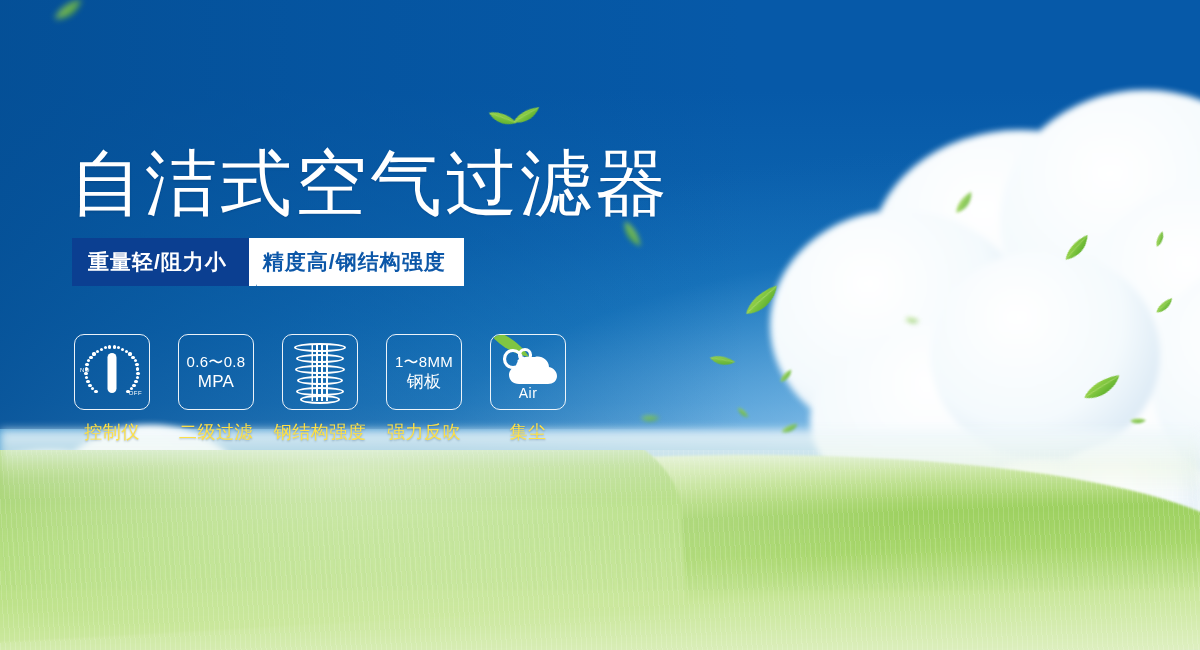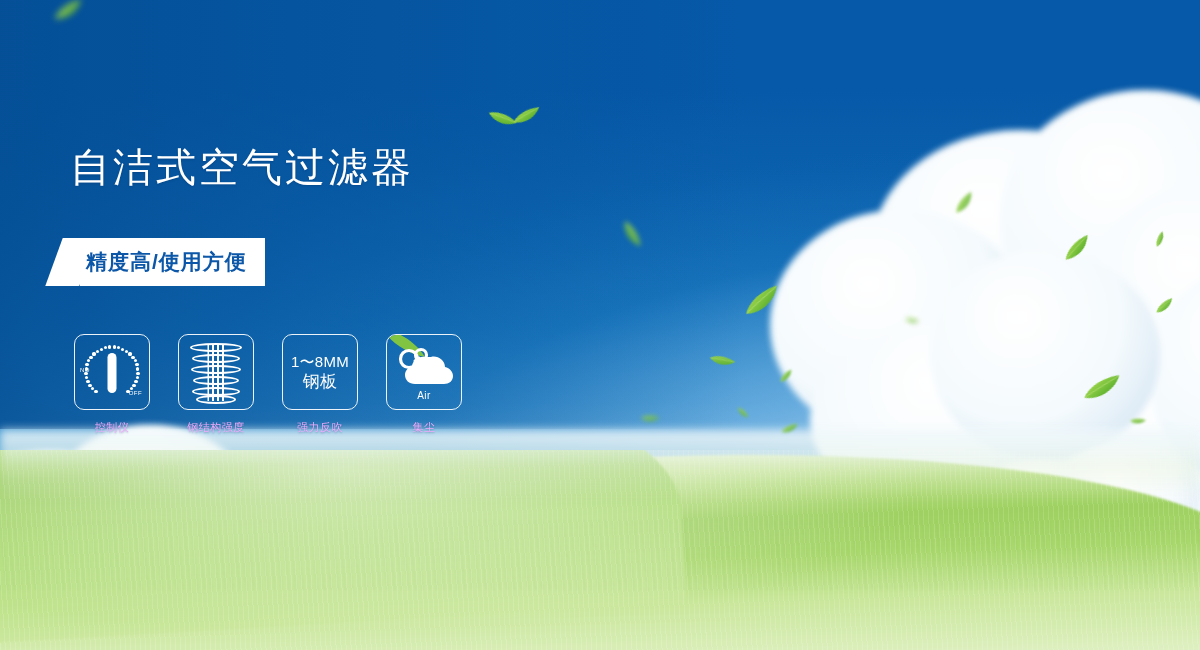--- a/index.html
+++ b/index.html
@@ -148,21 +148,21 @@
     filter:blur(5px);
   }
 
   
   .leaf{ position:absolute; }
   .leaf svg{ display:block; overflow:visible; }
 
   
   .headline{
     position:absolute; left:70px; top:146px;
-    font-size:40px; line-height:1.05; letter-spacing:3px;
+    font-size:72px; line-height:1.05; letter-spacing:3px;
     color:#ffffff; font-weight:300; white-space:nowrap;
     text-shadow:0 1px 2px rgba(0,40,90,.25);
   }
 
   .subbar{
     position:absolute; left:72px; top:238px;
     height:48px; display:flex; align-items:stretch;
   }
   .subbar-left{
     background:#0b3f91;
@@ -193,21 +193,21 @@
   }
   .feature{ width:76px; display:flex; flex-direction:column; align-items:center; }
   .feature-box{
     width:76px; height:76px;
     border:1.5px solid rgba(255,255,255,.92);
     border-radius:10px;
     display:flex; align-items:center; justify-content:center;
     position:relative; overflow:hidden;
   }
   .feature-label{
-    margin-top:10px; color:#f0abfc; font-size:11px; letter-spacing:.5px;
+    margin-top:10px; color:#fde047; font-size:18px; letter-spacing:.5px;
     white-space:nowrap; text-shadow:0 1px 2px rgba(0,40,90,.3);
   }
   .feature-text{
     color:#fff; text-align:center; line-height:1.15; font-size:15px; letter-spacing:.3px;
   }
   .feature-text .l2{ display:block; font-size:17px; margin-top:2px; }
 
   
   .dial{ position:relative; width:66px; height:62px; }
   .dial-dot{ position:absolute; width:3.2px; height:3.2px; border-radius:50%; background:#fff; }
@@ -225,21 +225,21 @@
     border-radius:50%; border:2.2px solid #fff;
   }
   .coil-stem{
     position:absolute; left:50%; top:2px; transform:translateX(-50%);
     width:17px; height:56px;
     background:repeating-linear-gradient(to right, #fff 0px, #fff 2px, transparent 2px, transparent 5px);
   }
 
   
   .airicon{ position:relative; width:62px; height:58px; }
-  .air-label{ position:absolute; left:0; right:0; bottom:0; text-align:center; font-size:10px; color:#fff; letter-spacing:.5px; }
+  .air-label{ position:absolute; left:0; right:0; bottom:0; text-align:center; font-size:14px; color:#fff; letter-spacing:.5px; }
 
   .leaf-in-box{ position:absolute; left:-6px; top:-8px; }
 </style>
 </head>
 <body>
 
 <div class="banner">
 
   <div class="sky"></div>
   <div class="sky-left-dark"></div>
@@ -505,22 +505,23 @@
           </defs>
           <path d="M1 22 C22 2 62 -4 99 7 C78 32 38 44 1 22 Z" fill="url(#lg16)"></path>
           <path d="M3 22 C30 16 64 12 97 8" stroke="#cdea8e" stroke-width="1.6" fill="none" opacity=".7"></path>
         </svg>
       </div>
     </div>
 
   <div class="headline">自洁式空气过滤器</div>
 
   <div class="subbar">
+    <div class="subbar-left">重量轻/阻力小</div>
     <div class="subbar-skew"></div>
-    <div class="subbar-right">精度高/使用方便</div>
+    <div class="subbar-right">精度高/钢结构强度</div>
   </div>
 
   <div class="features">
 
     <div class="feature">
       <div class="feature-box">
         <div class="dial" id="dial">
           <div class="dial-bar"></div>
           <div class="dial-no">NO</div>
           <div class="dial-off">OFF</div>
@@ -552,20 +553,29 @@
             <div class="dial-dot" style="left: 56.7511px; top: 34.9504px;"></div>
             <div class="dial-dot" style="left: 55.3999px; top: 39.0157px;"></div>
             <div class="dial-dot" style="left: 53.3492px; top: 42.8008px;"></div>
             <div class="dial-dot" style="left: 50.6588px; top: 46.1952px;"></div>
             <div class="dial-dot" style="left: 47.4072px; top: 49.1003px;"></div>
           </div>
       </div>
       <div class="feature-label">控制仪</div>
     </div>
 
+    <div class="feature">
+      <div class="feature-box">
+        <div class="feature-text">
+          <span>0.6〜0.8</span>
+          <span class="l2">MPA</span>
+        </div>
+      </div>
+      <div class="feature-label">二级过滤</div>
+    </div>
 
     <div class="feature">
       <div class="feature-box">
         <div class="coil" id="coil">
           <div class="coil-stem"></div>
         <div class="coil-ring" style="top: 0px; width: 52px; left: 0px;"></div>
             <div class="coil-ring" style="top: 11px; width: 48px; left: 2px;"></div>
             <div class="coil-ring" style="top: 22px; width: 50px; left: 1px;"></div>
             <div class="coil-ring" style="top: 33px; width: 46px; left: 3px;"></div>
             <div class="coil-ring" style="top: 44px; width: 48px; left: 2px;"></div>

